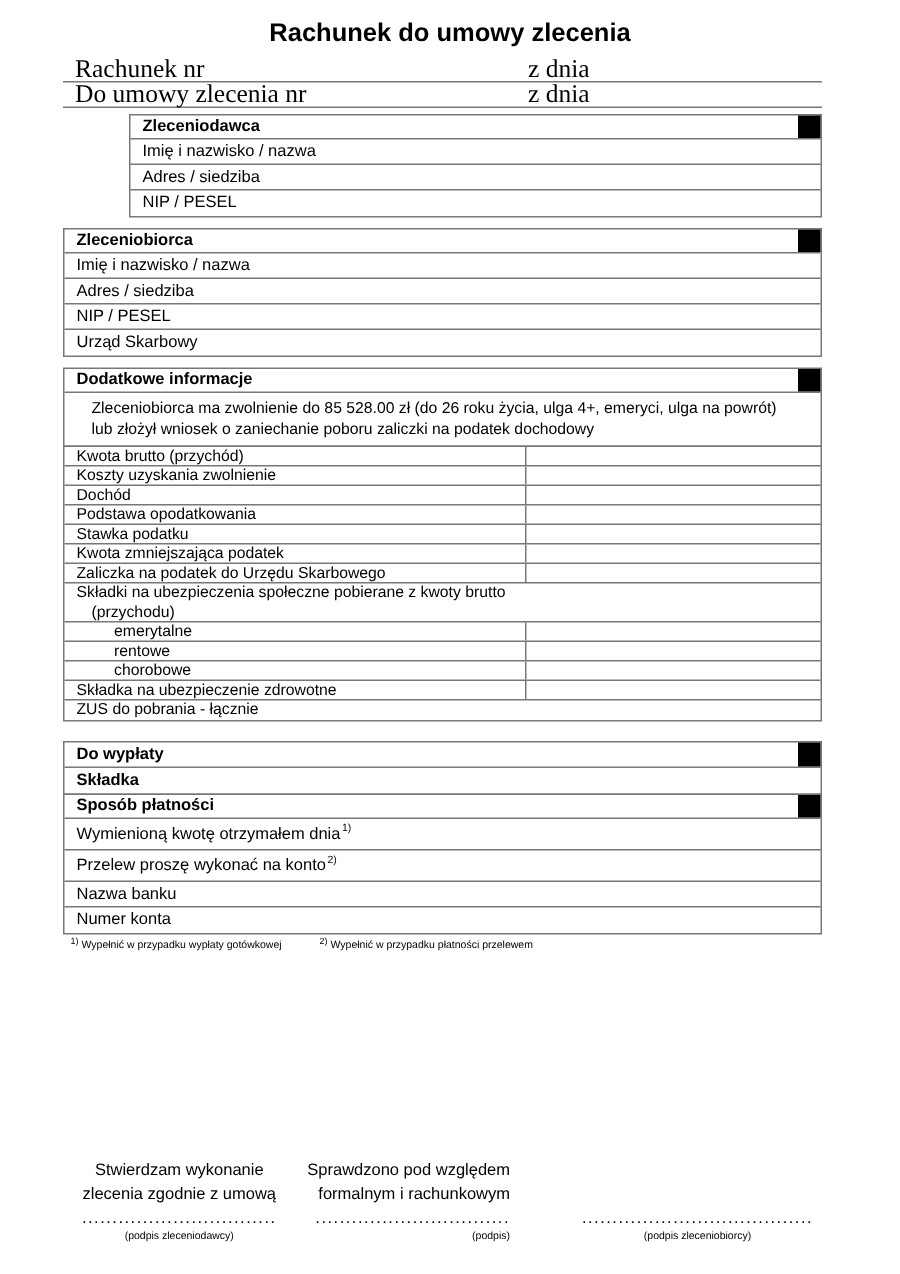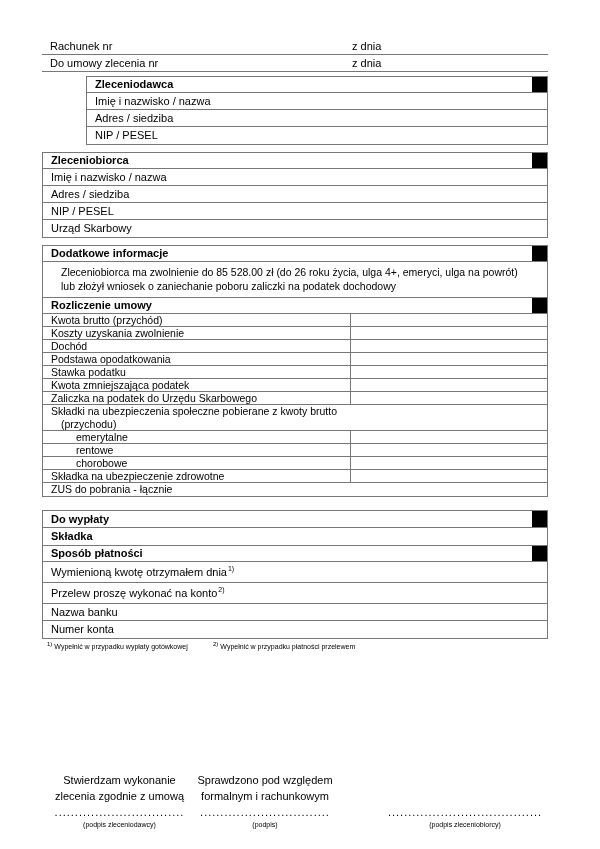--- a/index.html
+++ b/index.html
@@ -8,22 +8,22 @@
     position:relative; width:600px; height:849px; margin:0 auto;
     background:#ffffff; overflow:hidden;
     font-family:"Liberation Sans", sans-serif; color:#000;
   }
   .title {
     position:absolute; top:12px; left:0; width:600px;
     text-align:center; font-size:17px; font-weight:bold;
   }
   .content { position:absolute; left:42px; top:38px; width:506px; }
 
-  .meta-row { display:flex; height:17px; line-height:16px; font-size:11px;
-    padding-left:8px; border-bottom:1px solid #777; }
+  .meta-row { display:flex; height:17px; line-height:16px; font-size:17px;
+    padding-left:8px; border-bottom:1px solid #777;font-family:Liberation Serif, serif; }
   .meta-row .l { width:302px; }
 
   .box { border:1px solid #777; }
   .mt4 { margin-top:4px;margin-left:44px; } .mt7 { margin-top:7px; }
   .mt13 { margin-top:13px; } .mtn1 { margin-top:-1px; }
 
   .sec-header { position:relative; height:16px; line-height:15px; font-size:11px;
     font-weight:bold; padding-left:8px; border-bottom:1px solid #777; }
   .tab { position:absolute; right:0; top:0; width:15px; height:100%; background:#000; }
 
@@ -53,31 +53,32 @@
 
   .footnotes { position:relative; height:12px; margin-top:2px; font-size:7px; }
   .fn { position:absolute; top:0; white-space:nowrap; }
   .fn sup { font-size:6px; margin-right:2px; }
   .fn1 { left:4px; } .fn2 { left:170px; }
 
   .uwagi { margin-top:4px; padding-left:8px; font-size:11px; font-weight:bold; }
 
   .sig { position:absolute; top:772px; text-align:center; font-size:11px; }
   .sig1 { left:42px;  width:155px; }
-  .sig2 { left:190px; width:150px; }
+  .sig2 { left:190px; width:150px;text-align:right; }
   .sig3 { left:385px; width:160px; }
   .sig .cap  { height:34px; line-height:16px; }
   .sig .dots { height:14px; line-height:13px; letter-spacing:1px; white-space:nowrap; }
   .sig .sub  { font-size:7px; margin-top:1px; }
 </style>
 </head>
 <body>
 
 <div class="page">
 
+  <div class="title">Rachunek do umowy zlecenia</div>
 
   <div class="content">
 
     <div class="meta-row">
       <span class="l">Rachunek nr</span>
       <span class="r">z dnia</span>
     </div>
     <div class="meta-row">
       <span class="l">Do umowy zlecenia nr</span>
       <span class="r">z dnia</span>
@@ -109,24 +110,20 @@
         <span>Dodatkowe informacje</span>
         <span class="tab"></span>
       </div>
       <div class="info">
         <div>Zleceniobiorca ma zwolnienie do 85 528.00 zł (do 26 roku życia, ulga 4+, emeryci, ulga na powrót)</div>
         <div>lub złożył wniosek o zaniechanie poboru zaliczki na podatek dochodowy</div>
       </div>
     </div>
 
     <div class="box mtn1">
-      <div class="sec-header">
-        <span>Rozliczenie umowy</span>
-        <span class="tab"></span>
-      </div>
       <div class="srow val">
         <span class="lbl">Kwota brutto (przychód)</span>
           <span class="cell"></span>
       </div>
       <div class="srow val">
         <span class="lbl">Koszty uzyskania zwolnienie</span>
           <span class="cell"></span>
       </div>
       <div class="srow val">
         <span class="lbl">Dochód</span>

